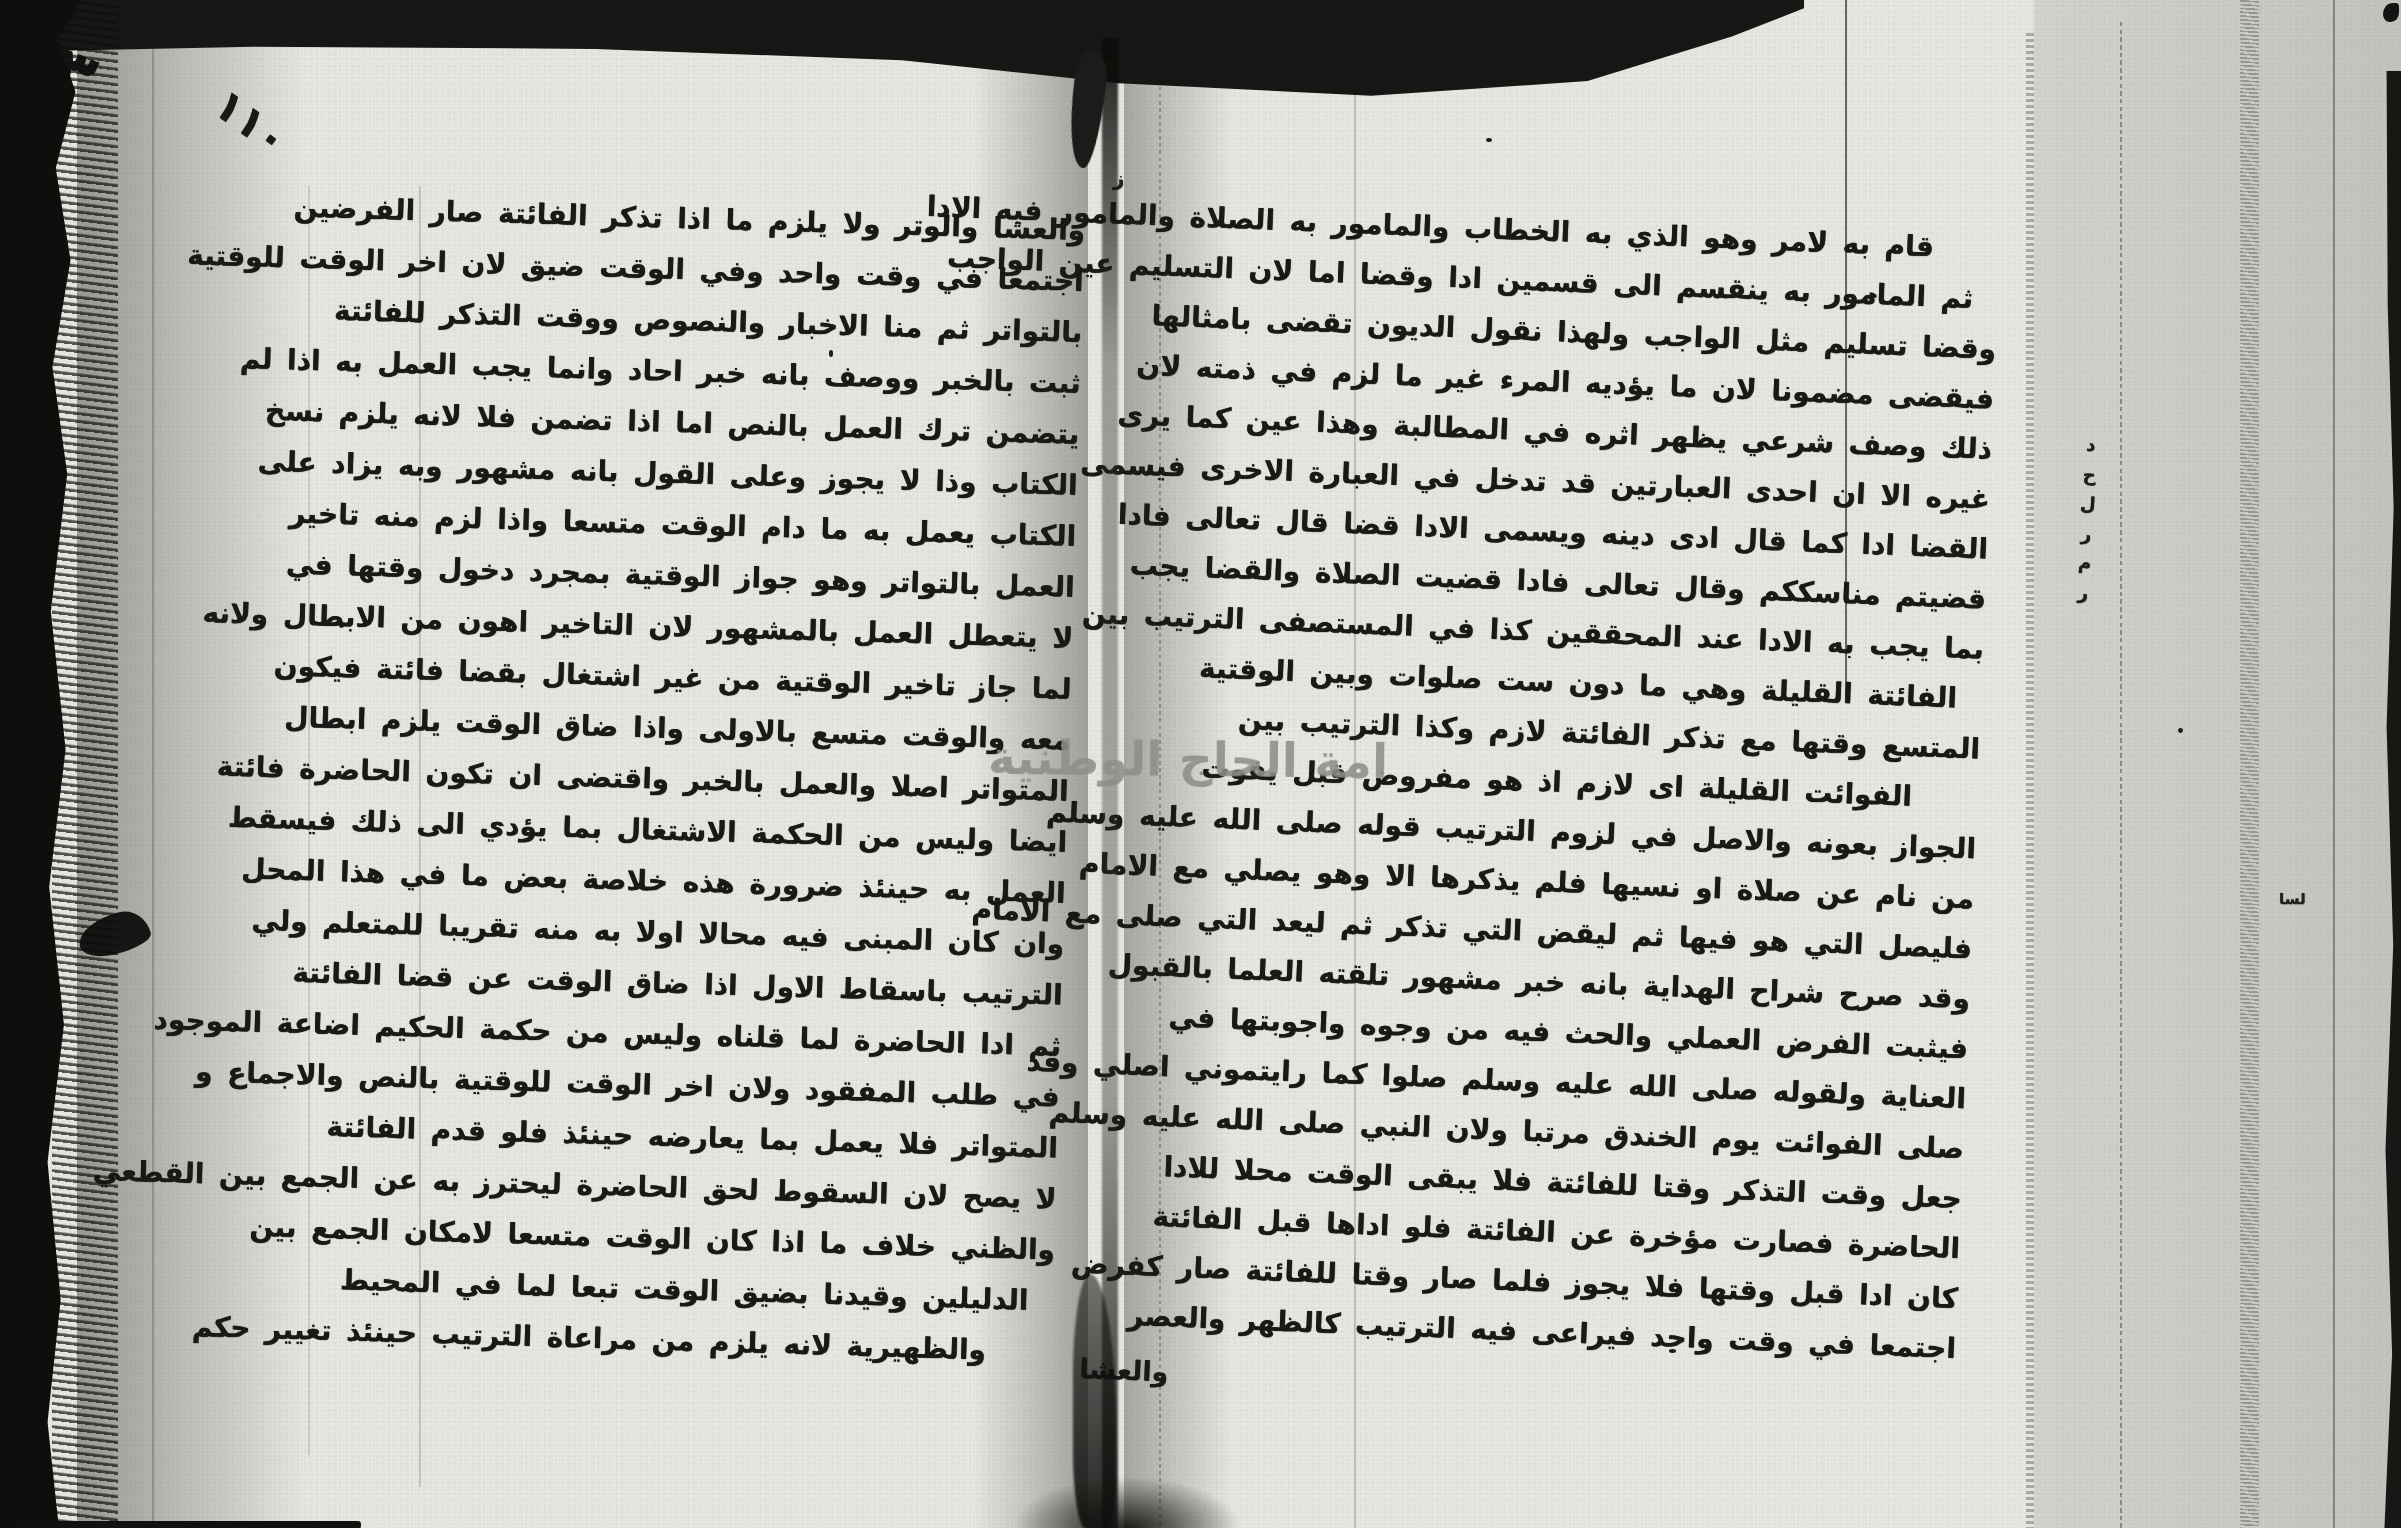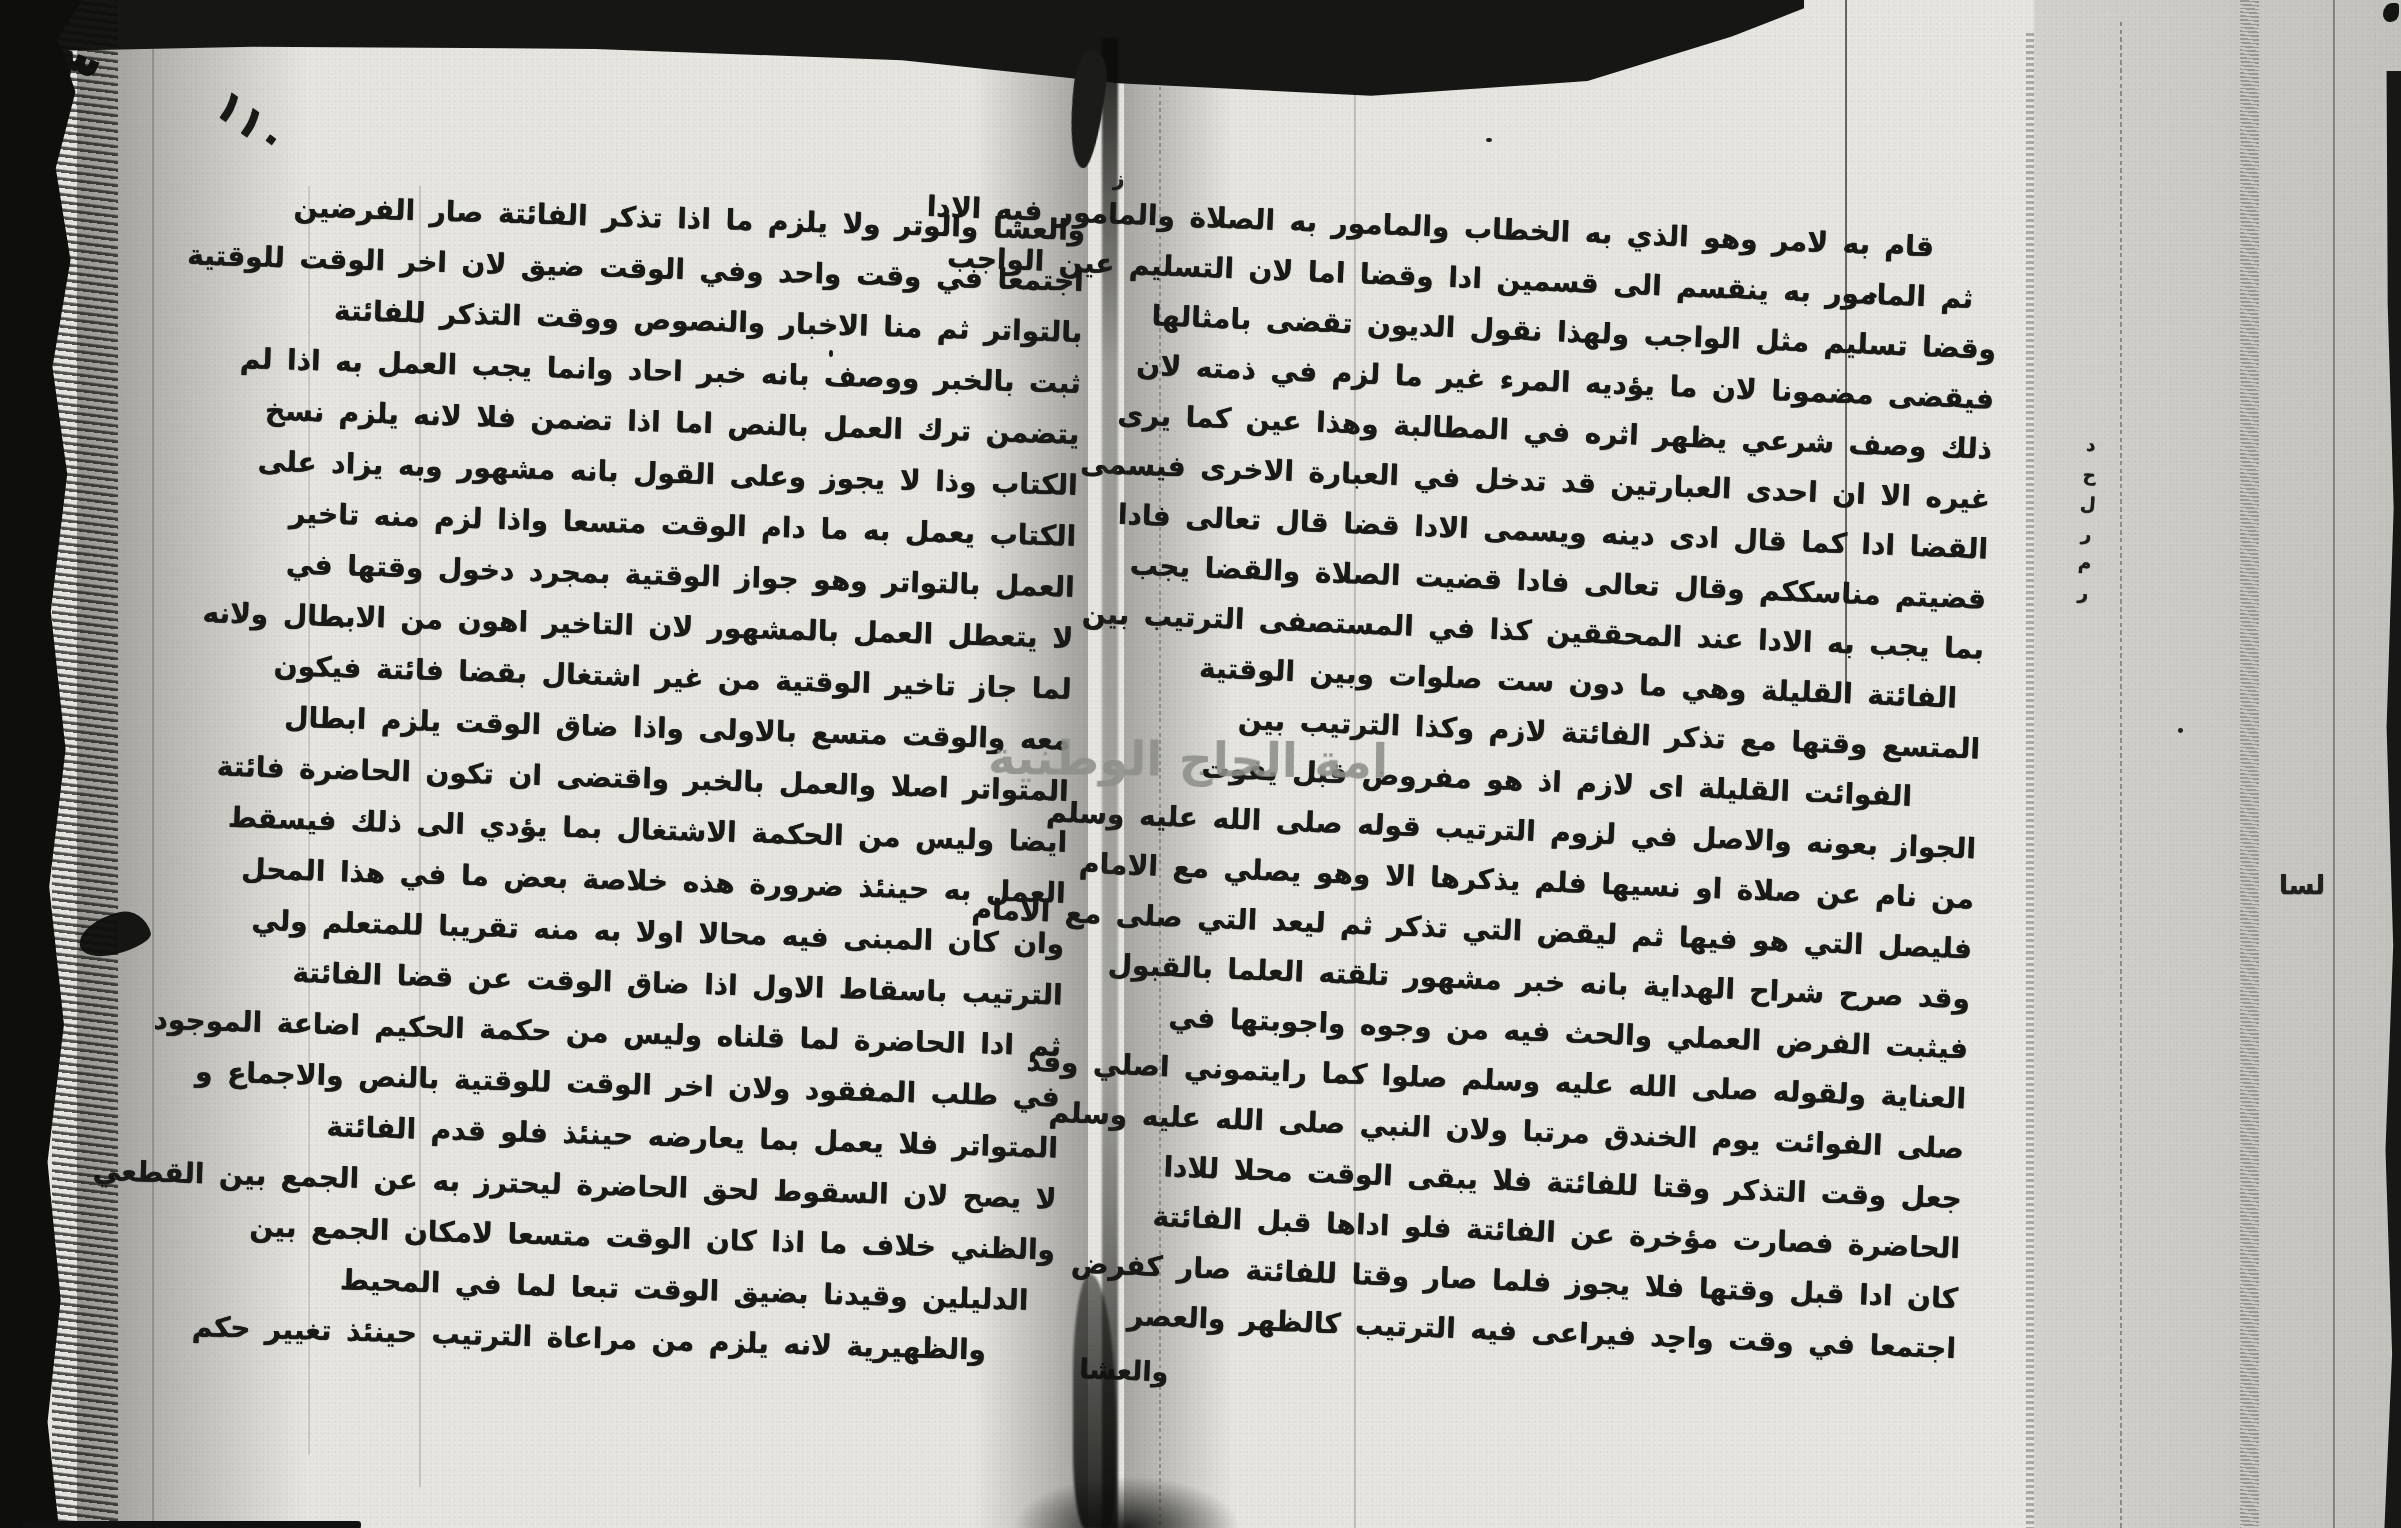--- a/index.html
+++ b/index.html
@@ -80,21 +80,21 @@
   .right-lines .line{height:50px;line-height:50px;}
   .indent-1{padding-right:66px;}
   .indent-2{padding-right:25px;}
   .catchword{height:60px;line-height:60px;text-align:left;font-size:27px;white-space:nowrap;}
   .page-number{left:212px;top:97px;font-size:43px;transform:rotate(36deg);letter-spacing:3.3px;}
   .corner-mark{left:50px;top:32px;font-size:72px;transform:rotate(22deg);color:#131311;}
   .gutter-mark{left:1113px;top:167px;font-size:19.7px;color:#222;}
   .margin-note{left:2068px;top:433px;width:38px;display:flex;flex-direction:column;gap:6.6px;
     font-size:18px;text-align:center;transform:rotate(3deg);color:#1d1d1b;}
   .margin-note div{line-height:23px;}
-  .edge-note{left:2279px;top:870px;font-size:26px;color:#20201e;}
+  .edge-note{left:2279px;top:890px;font-size:15px;color:#20201e;}
   
   .stamp{
     position:absolute;left:1016px;top:732px;width:372px;direction:rtl;
     font-size:47px;font-weight:bold;color:#8e8e8a;opacity:.88;
     white-space:nowrap;letter-spacing:1.6px;filter:blur(0.4px);
     transform:rotate(.6deg);z-index:7;text-align:right;
   }
   
   .blot{position:absolute;background:#151513;}
   .blot-moth{left:78px;top:914px;width:72px;height:40px;border-radius:64% 36% 55% 45%/60% 70% 30% 40%;transform:rotate(-14deg);}

